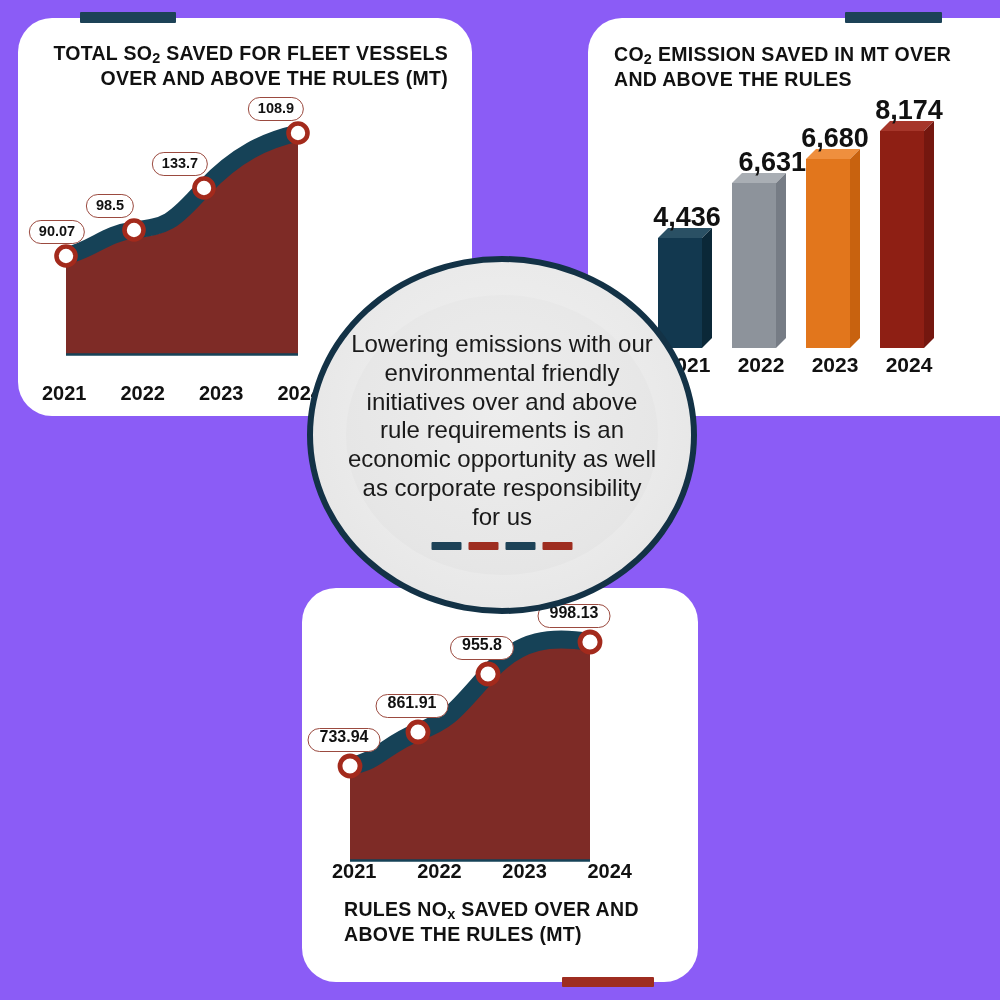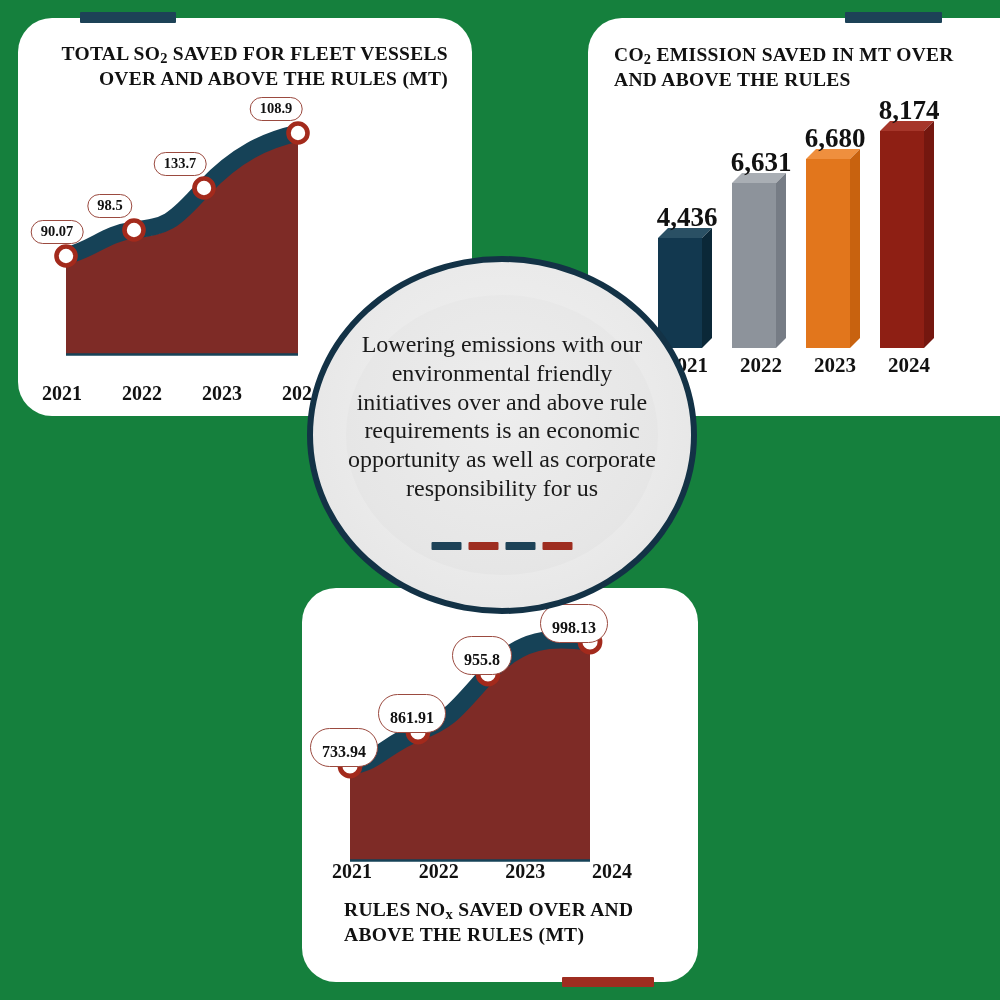--- a/index.html
+++ b/index.html
@@ -1,19 +1,19 @@
 <!DOCTYPE html>
 <html><head>
 <meta charset="utf-8">
 <style>
   html,body{margin:0;padding:0;background:#000;}
   body{width:1000px;height:1000px;position:relative;overflow:hidden;
        font-family:"Liberation Sans","DejaVu Sans",sans-serif;}
 
-  .stage{position:absolute;left:0;top:0;width:1000px;height:1000px;background:#15803d;font-family:Liberation Serif, serif;}
+  .stage{position:absolute;left:0;top:0;width:1000px;height:1000px;background:#8b5cf6;}
 
   
   .card{position:absolute;background:#fff;border-radius:34px;overflow:visible;}
   #card-so2{left:18px;top:18px;width:454px;height:398px;}
   #card-co2{left:588px;top:18px;width:458px;height:398px;}
   #card-nox{left:302px;top:588px;width:396px;height:394px;}
 
   .accent{position:absolute;height:11px;border-radius:1px;}
   #accent-so2{left:62px;top:-6px;width:96px;background:#1d4257;}
   #accent-co2{left:257px;top:-6px;width:97px;background:#1d4257;}
@@ -35,21 +35,21 @@
 
   .axis-row{position:absolute;display:flex;color:#111;font-weight:bold;}
   #axis-so2{left:24px;top:364px;width:280px;font-size:20px;justify-content:space-between;}
   #axis-nox{left:30px;top:272px;width:300px;font-size:20px;justify-content:space-between;}
   .axis-row span{display:block;}
 
   
   .pill{position:absolute;background:#fff;border:1.6px solid #9b4a3f;
         border-radius:20px;color:#111;font-weight:bold;font-size:14.5px;
         padding:3px 9px 4px;white-space:nowrap;line-height:1.05;}
-  #area-nox .pill{font-size:16px;padding:15px 11px 5px;border-width:1.8px;}
+  #area-nox .pill{font-size:16px;padding:0 11px 5px;border-width:1.8px;}
 
   
   #bars{position:absolute;left:62px;top:92px;width:310px;height:280px;}
   .bar-label{position:absolute;font-weight:bold;font-size:27px;color:#111;
              text-align:center;white-space:nowrap;}
   .bar-tick{position:absolute;font-weight:bold;font-size:21px;color:#111;
             text-align:center;white-space:nowrap;}
 
   
   #circle{position:absolute;left:307px;top:256px;width:390px;height:358px;}
@@ -136,21 +136,21 @@
         </g>
 
         <g>
           <polygon points="230,21 274,21 284,11 240,11" fill="#a6362a"></polygon>
           <rect x="230" y="21" width="44" height="217" fill="#8e1f14"></rect>
           <polygon points="274,21 284,11 284,228 274,238" fill="#74170f"></polygon>
         </g>
       </svg>
 
       <div class="bar-label" style="left:-8px;top:92px;width:90px;">4,436</div>
-      <div class="bar-label" style="left:66px;top:37px;width:90px;">6,631</div>
+      <div class="bar-label" style="left:66px;top:37px;width:90px;text-align:right;">6,631</div>
       <div class="bar-label" style="left:140px;top:13px;width:90px;">6,680</div>
       <div class="bar-label" style="left:214px;top:-15px;width:90px;">8,174</div>
 
       <div class="bar-tick" style="left:-8px;top:243px;width:90px;">2021</div>
       <div class="bar-tick" style="left:66px;top:243px;width:90px;">2022</div>
       <div class="bar-tick" style="left:140px;top:243px;width:90px;">2023</div>
       <div class="bar-tick" style="left:214px;top:243px;width:90px;">2024</div>
     </div>
   </div>
 

